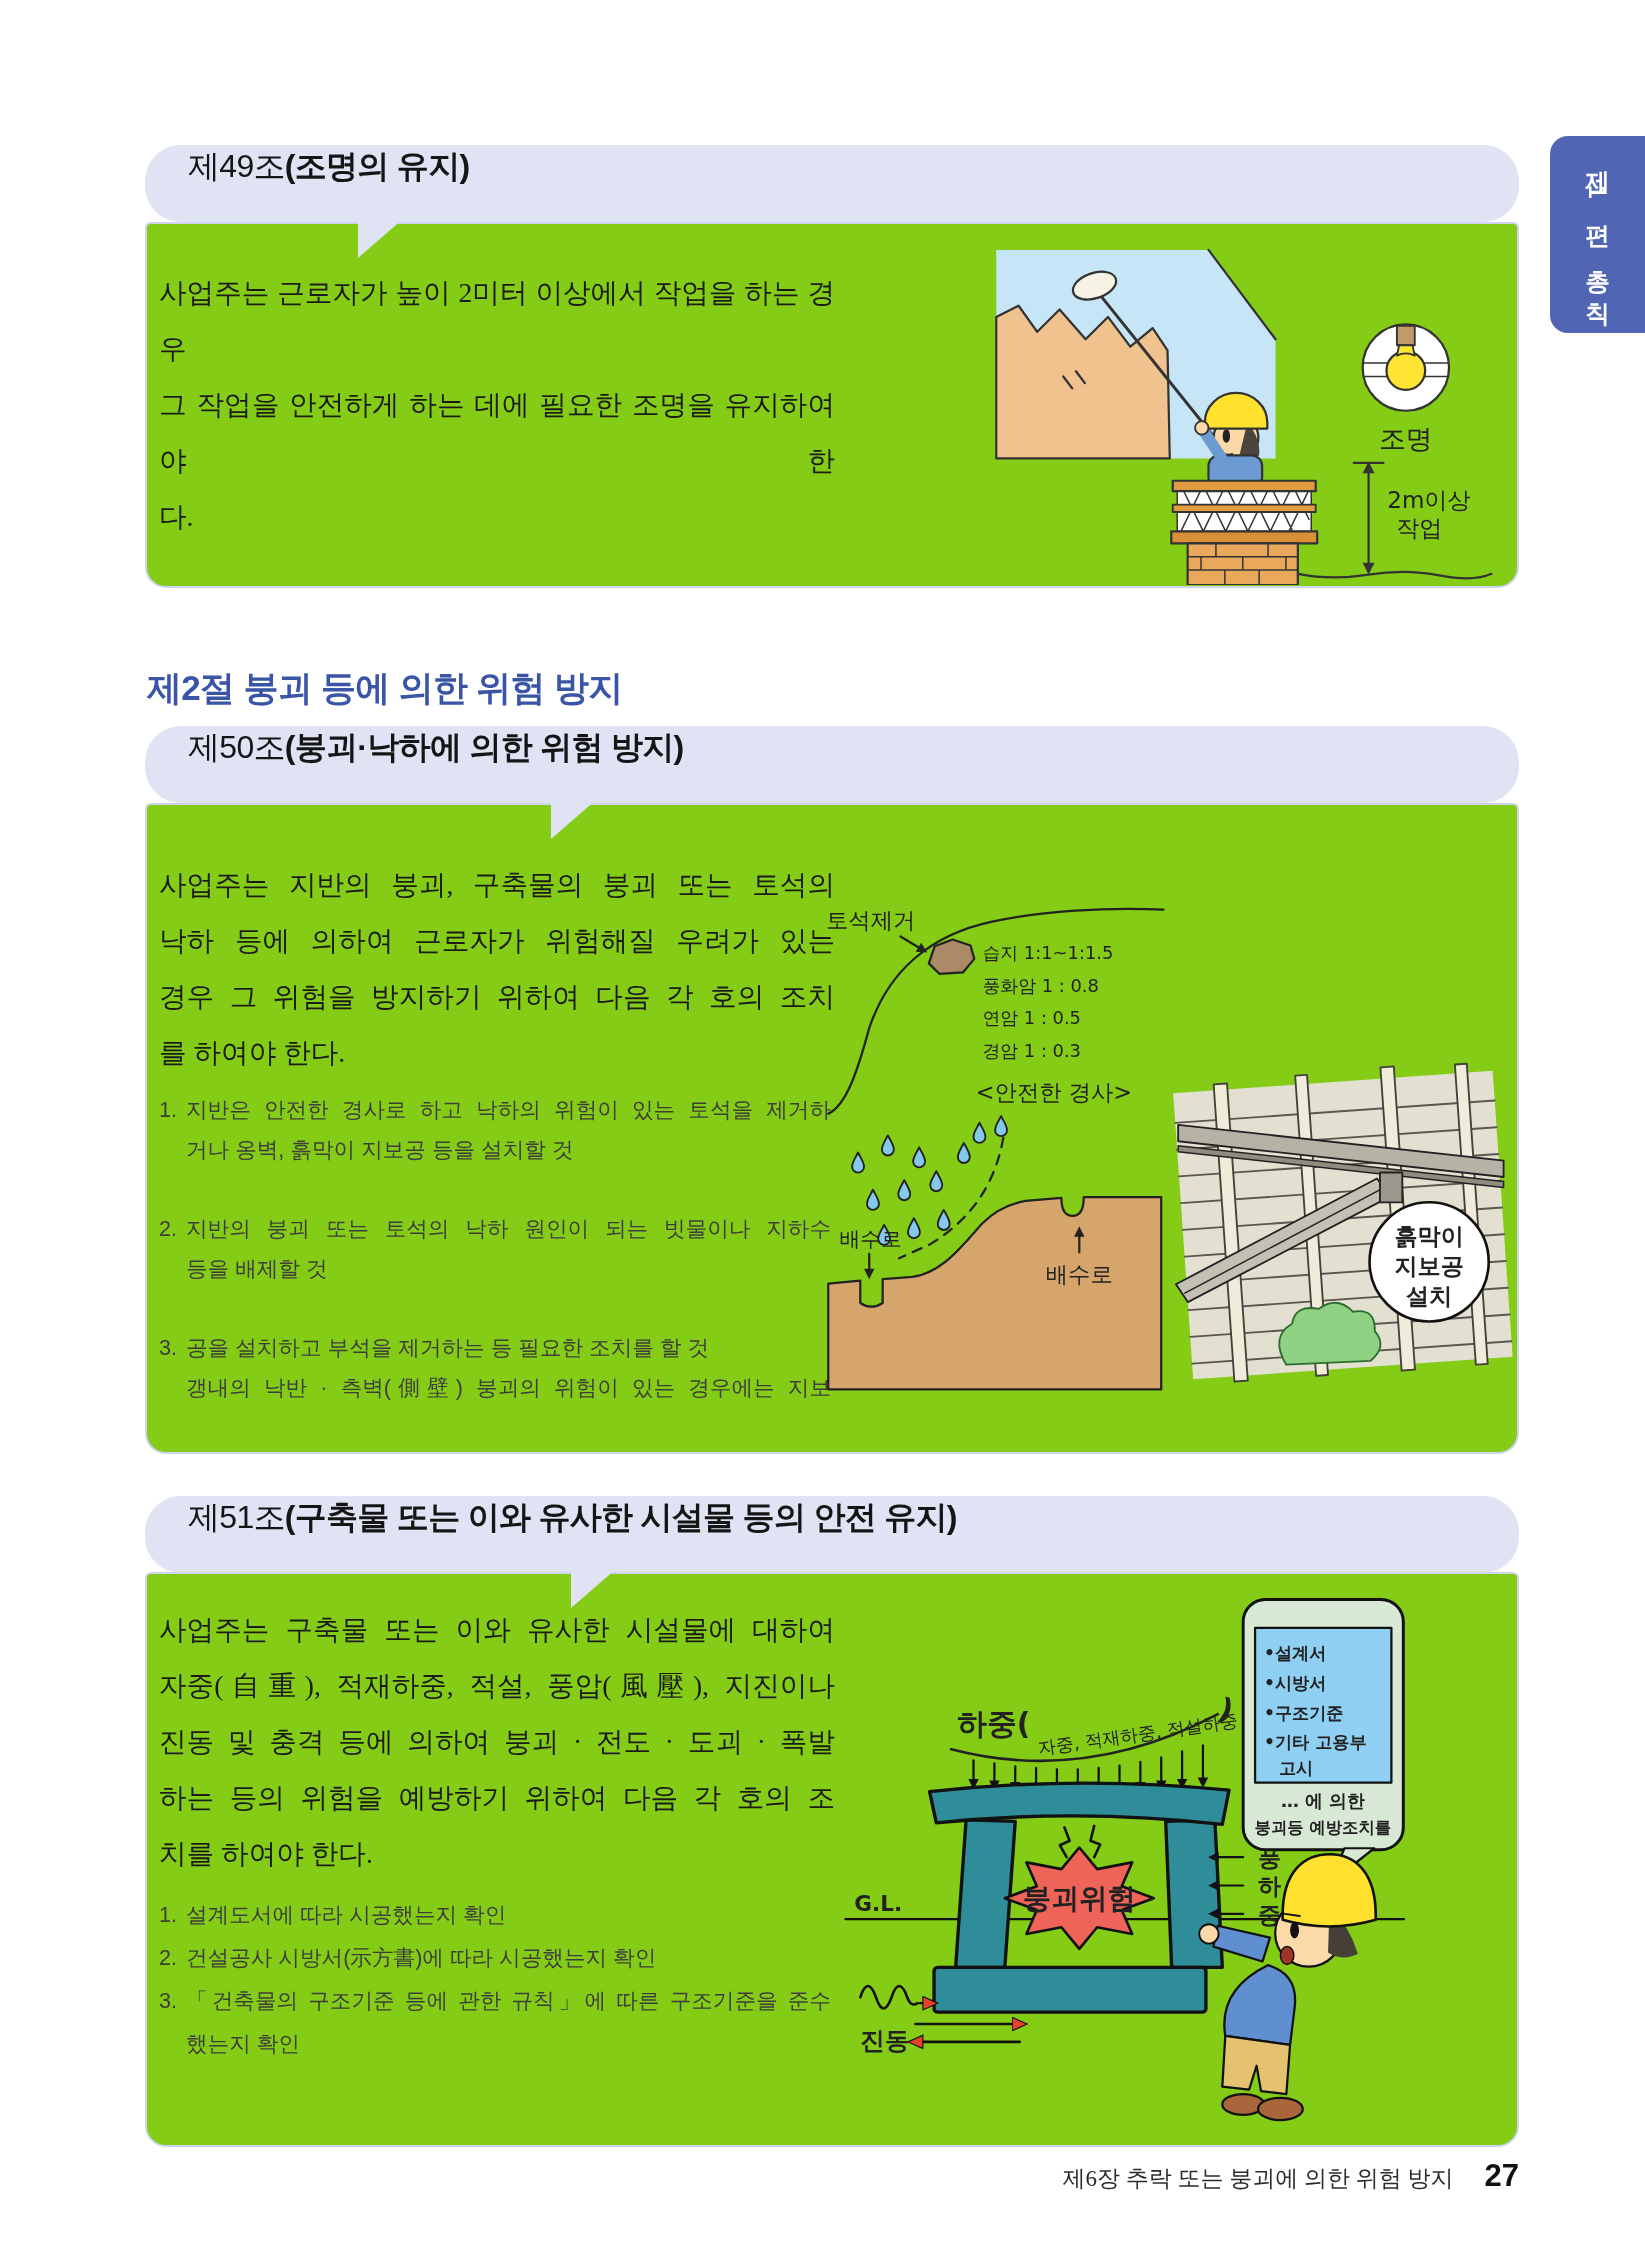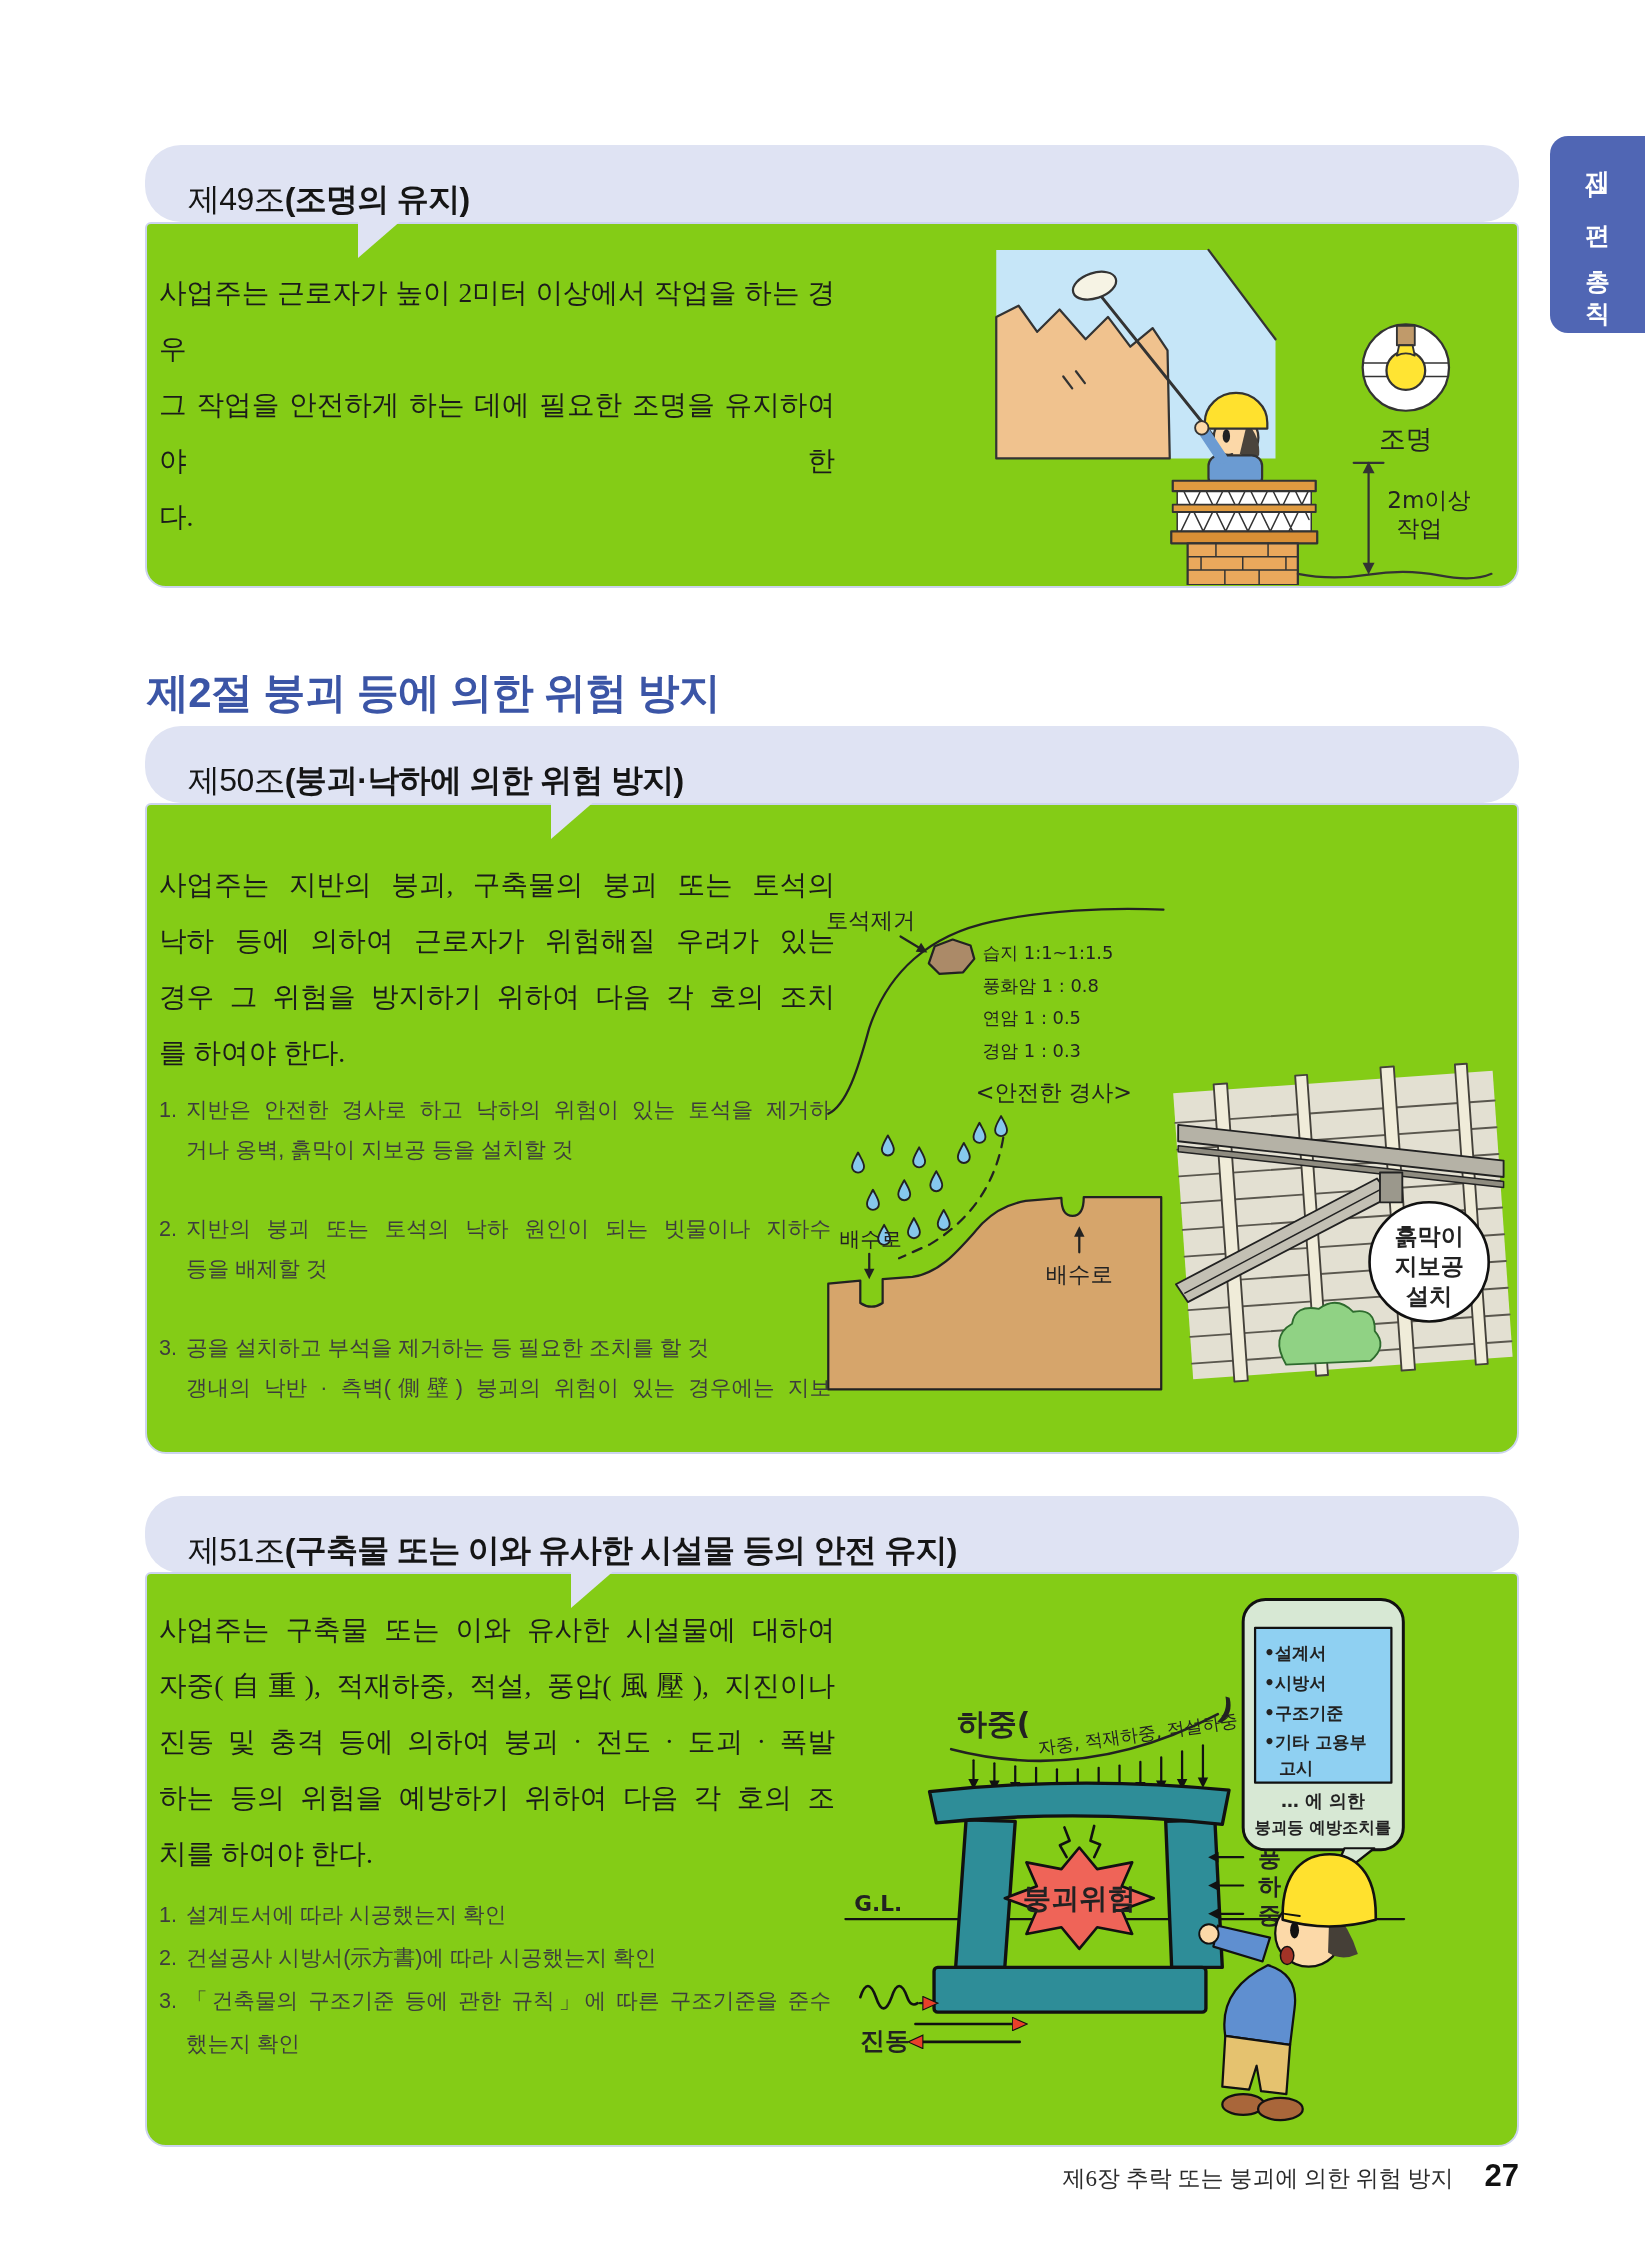--- a/index.html
+++ b/index.html
@@ -1,39 +1,39 @@
 <!DOCTYPE html>
 <html style="font-size:12px"><head>
 <meta charset="utf-8">
 <style>
   html,body{margin:0;padding:0;background:#9aa0a6;}
   .page{position:relative;width:1645px;height:2261px;background:#ffffff;
         font-family:"Liberation Serif",serif;overflow:hidden;margin:0 auto;}
   
   .band{position:absolute;left:145px;width:1374px;height:77px;background:#dfe3f3;
-        border-radius:36px;display:flex;align-items:flex-end;padding-left:43px;box-sizing:border-box;}
+        border-radius:36px;display:flex;align-items:flex-start;padding-left:43px;box-sizing:border-box;}
   .band-title{font-family:"Liberation Sans",sans-serif;font-size:32px;color:#151515;letter-spacing:-0.7px;}
   .band-title .num{font-weight:500;}
   .band-title .paren{font-weight:800;}
   .tail{position:absolute;width:0;height:0;border-top:39px solid #dfe3f3;border-right:45px solid transparent;z-index:3;}
   .bodybox{position:absolute;left:145px;width:1374px;background:#84cc16;border:2.2px solid #ccd4ee;
            border-radius:6px 6px 21px 21px;box-sizing:border-box;}
   .para{position:absolute;left:12px;width:676px;font-size:27.6px;color:#1b1b1b;line-height:56px;}
   .pl{text-align:justify;text-align-last:justify;}
   .pl.end{text-align:justify;text-align-last:left;}
   .items{position:absolute;left:12px;width:672px;font-family:"Liberation Sans",sans-serif;
          font-size:21.6px;color:#3d3d3d;}
   .item{position:relative;padding-left:27px;}
   .item .num{position:absolute;left:0;top:0;}
   .a50 .item{line-height:40px;margin-bottom:39px;}
   .a51 .item{line-height:43px;margin-bottom:0;}
   .il.j{text-align:justify;text-align-last:justify;}
   
   .section-h{position:absolute;left:147px;top:665px;font-family:"Liberation Sans",sans-serif;
-             font-weight:800;font-size:42px;color:#3b55a6;letter-spacing:-0.7px;}
+             font-weight:800;font-size:35px;color:#3b55a6;letter-spacing:-0.7px;}
   .side-tab{position:absolute;top:136px;right:0;width:95px;height:197px;background:#5066b4;
             border-radius:18px 0 0 18px;display:flex;align-items:center;justify-content:center;}
   .side-tab span{writing-mode:vertical-rl;color:#fff;font-family:"Liberation Sans",sans-serif;
                  font-weight:700;font-size:24.6px;letter-spacing:7.4px;}
   .footer{position:absolute;top:2158px;right:126px;display:flex;align-items:baseline;color:#2b2b2b;}
   .footer .chap{font-size:23px;text-align:center;}
   .footer .pnum{font-family:"Liberation Sans",sans-serif;font-weight:700;font-size:31px;
                 margin-left:31px;color:#111;}
   .illus{position:absolute;}
   svg text{font-family:"DejaVu Sans",sans-serif;fill:#222;}

